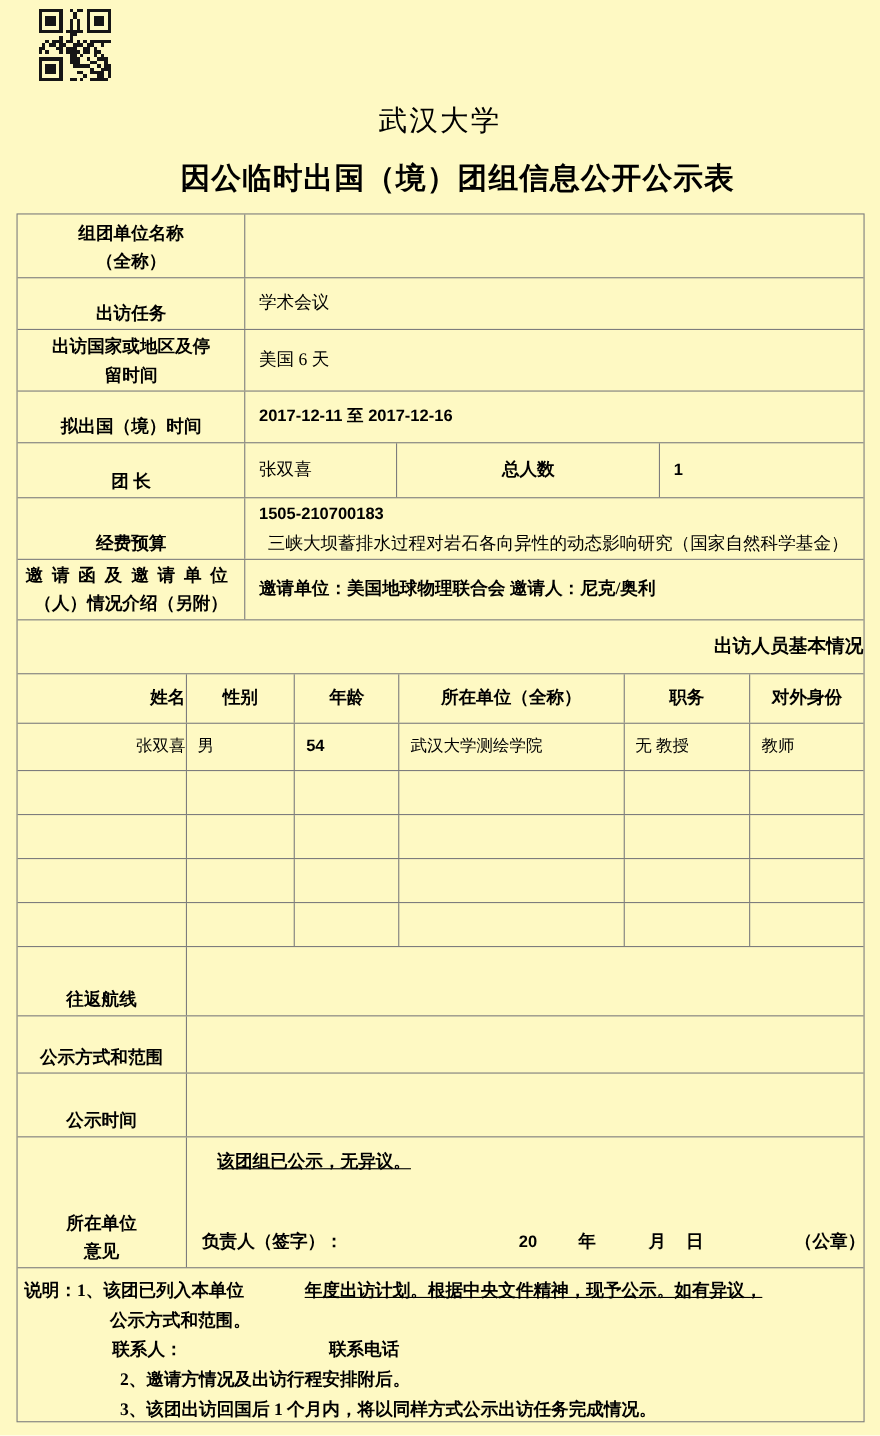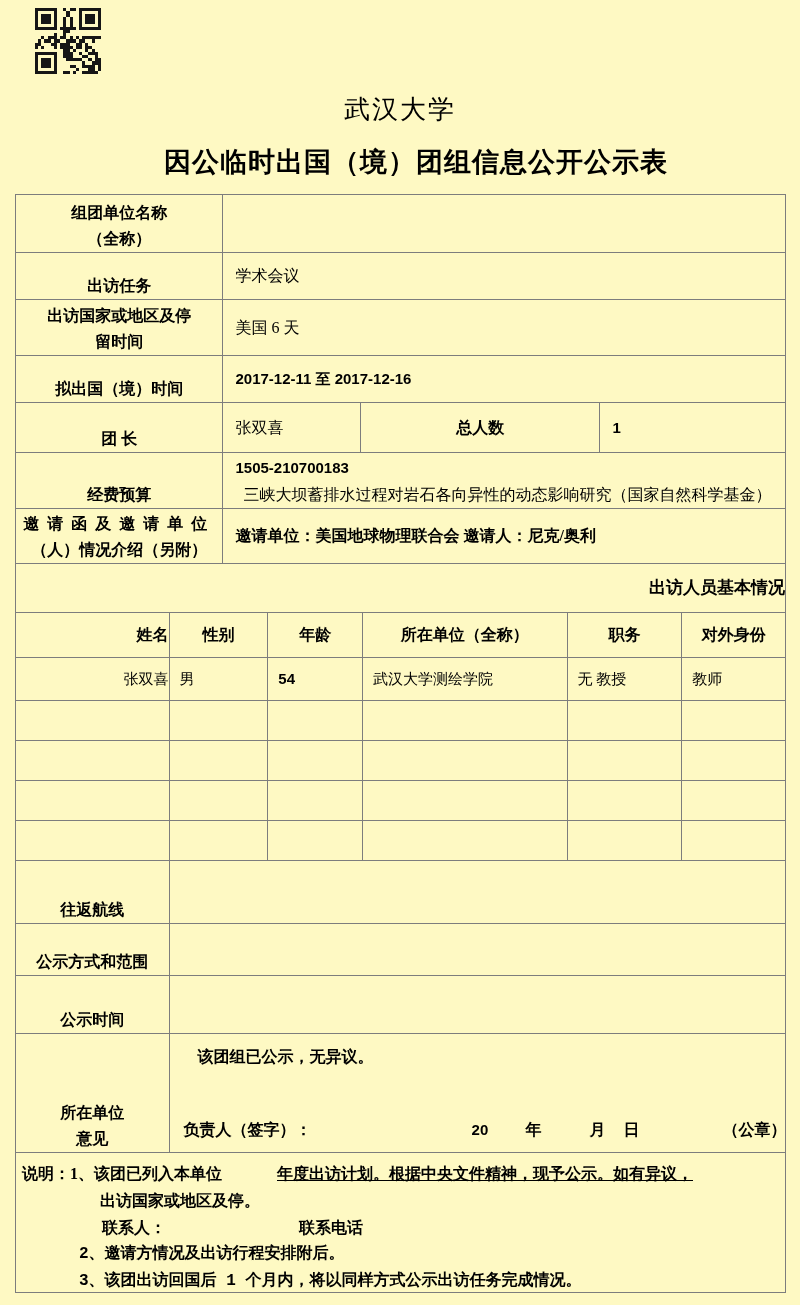--- a/index.html
+++ b/index.html
@@ -21,30 +21,30 @@
   .val{padding-left:12px;font-weight:400;}
   .bold{font-weight:700;}
   .ctr{justify-content:center;text-align:center;font-weight:700;}
   .num{font-family:"Liberation Sans","DejaVu Sans",sans-serif;font-weight:600;font-size:15px;}
   .pcell{padding-left:10px;font-size:15px;}
   .wrapval{flex-wrap:wrap;align-content:center;line-height:27px;justify-content:space-between;}
   .budget-desc{margin-left:8px;}
   .inv-l1{letter-spacing:8px;white-space:nowrap;}
   .sec-title{justify-content:center;font-weight:700;font-size:17px;}
   .opinion-val{position:relative;display:block;}
-  .op-statement{position:absolute;left:28px;top:10px;font-weight:700;}
+  .op-statement{position:absolute;left:28px;top:10px;font-weight:700;text-decoration:underline;}
   .op-sign{position:absolute;bottom:9px;left:0;width:100%;height:26px;font-weight:700;}
   .op-sign span{position:absolute;white-space:nowrap;}
   .notes{display:block;padding:7px 6px 0 6px;font-weight:700;font-size:16px;line-height:27px;}
   .notes .nline{white-space:nowrap;}
   .gap1{margin-left:55px;text-decoration:underline;}
   .ind2{margin-left:78px;}
   .ind3{margin-left:80px;}
   .gap3{margin-left:133px;}
-  .ind45{margin-left:57px;font-family:Liberation Mono, monospace;}
+  .ind45{margin-left:87px;}
 </style>
 </head>
 <body>
 
 <div class="page">
 
   <svg class="qr" viewBox="0 0 21 21" shape-rendering="crispEdges">
       <rect x="0" y="0" width="1" height="1"></rect>
       <rect x="1" y="0" width="1" height="1"></rect>
       <rect x="2" y="0" width="1" height="1"></rect>
@@ -404,21 +404,21 @@
           <span style="left:553px">（公章）</span>
         </div>
       </div>
     </div>
 
     <div class="row" style="height:140px">
       <div class="c cf notes" style="width:771px">
         <div class="nline">
           <span>说明：1、该团已列入本单位</span><span class="gap1">年度出访计划。根据中央文件精神，现予公示。如有异议，</span>
         </div>
-        <div class="nline ind2">出访国家或地区及停。</div>
+        <div class="nline ind2">公示方式和范围。</div>
         <div class="nline ind3">
           <span>联系人：</span><span class="gap3">联系电话</span>
         </div>
         <div class="nline ind45">2、邀请方情况及出访行程安排附后。</div>
         <div class="nline ind45">3、该团出访回国后 1 个月内，将以同样方式公示出访任务完成情况。</div>
       </div>
     </div>
 
   </div>
 </div>

